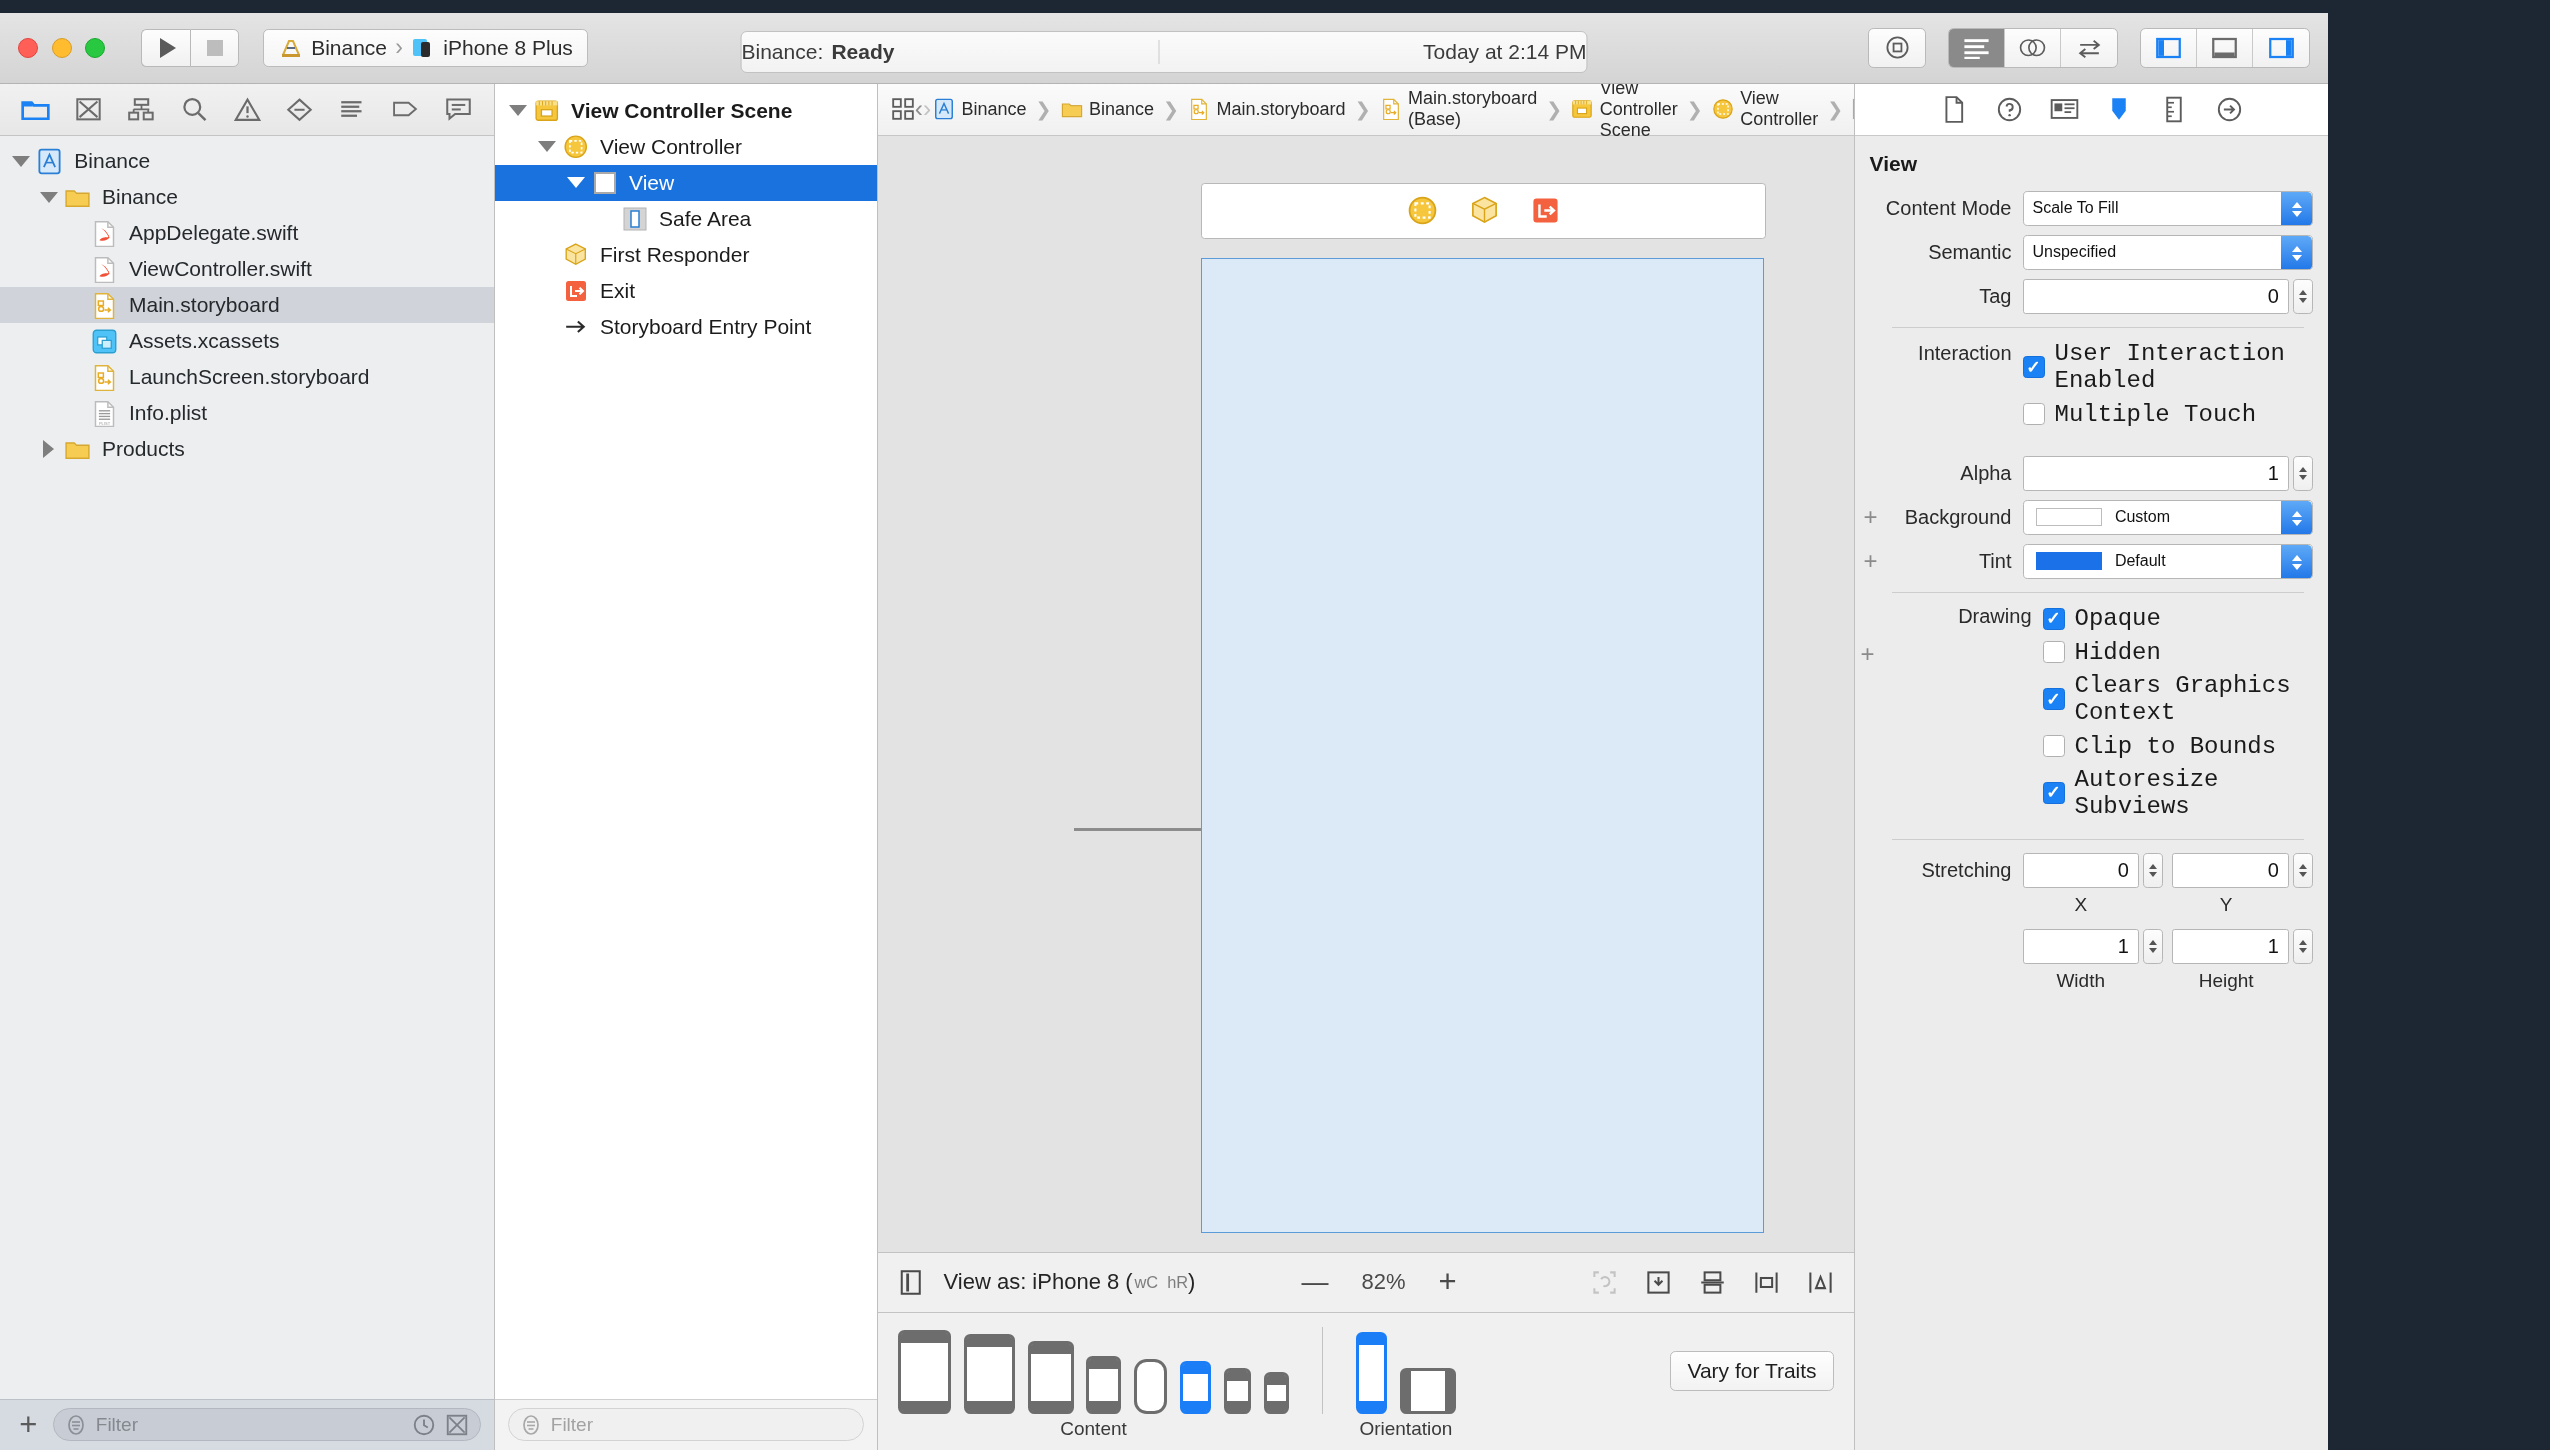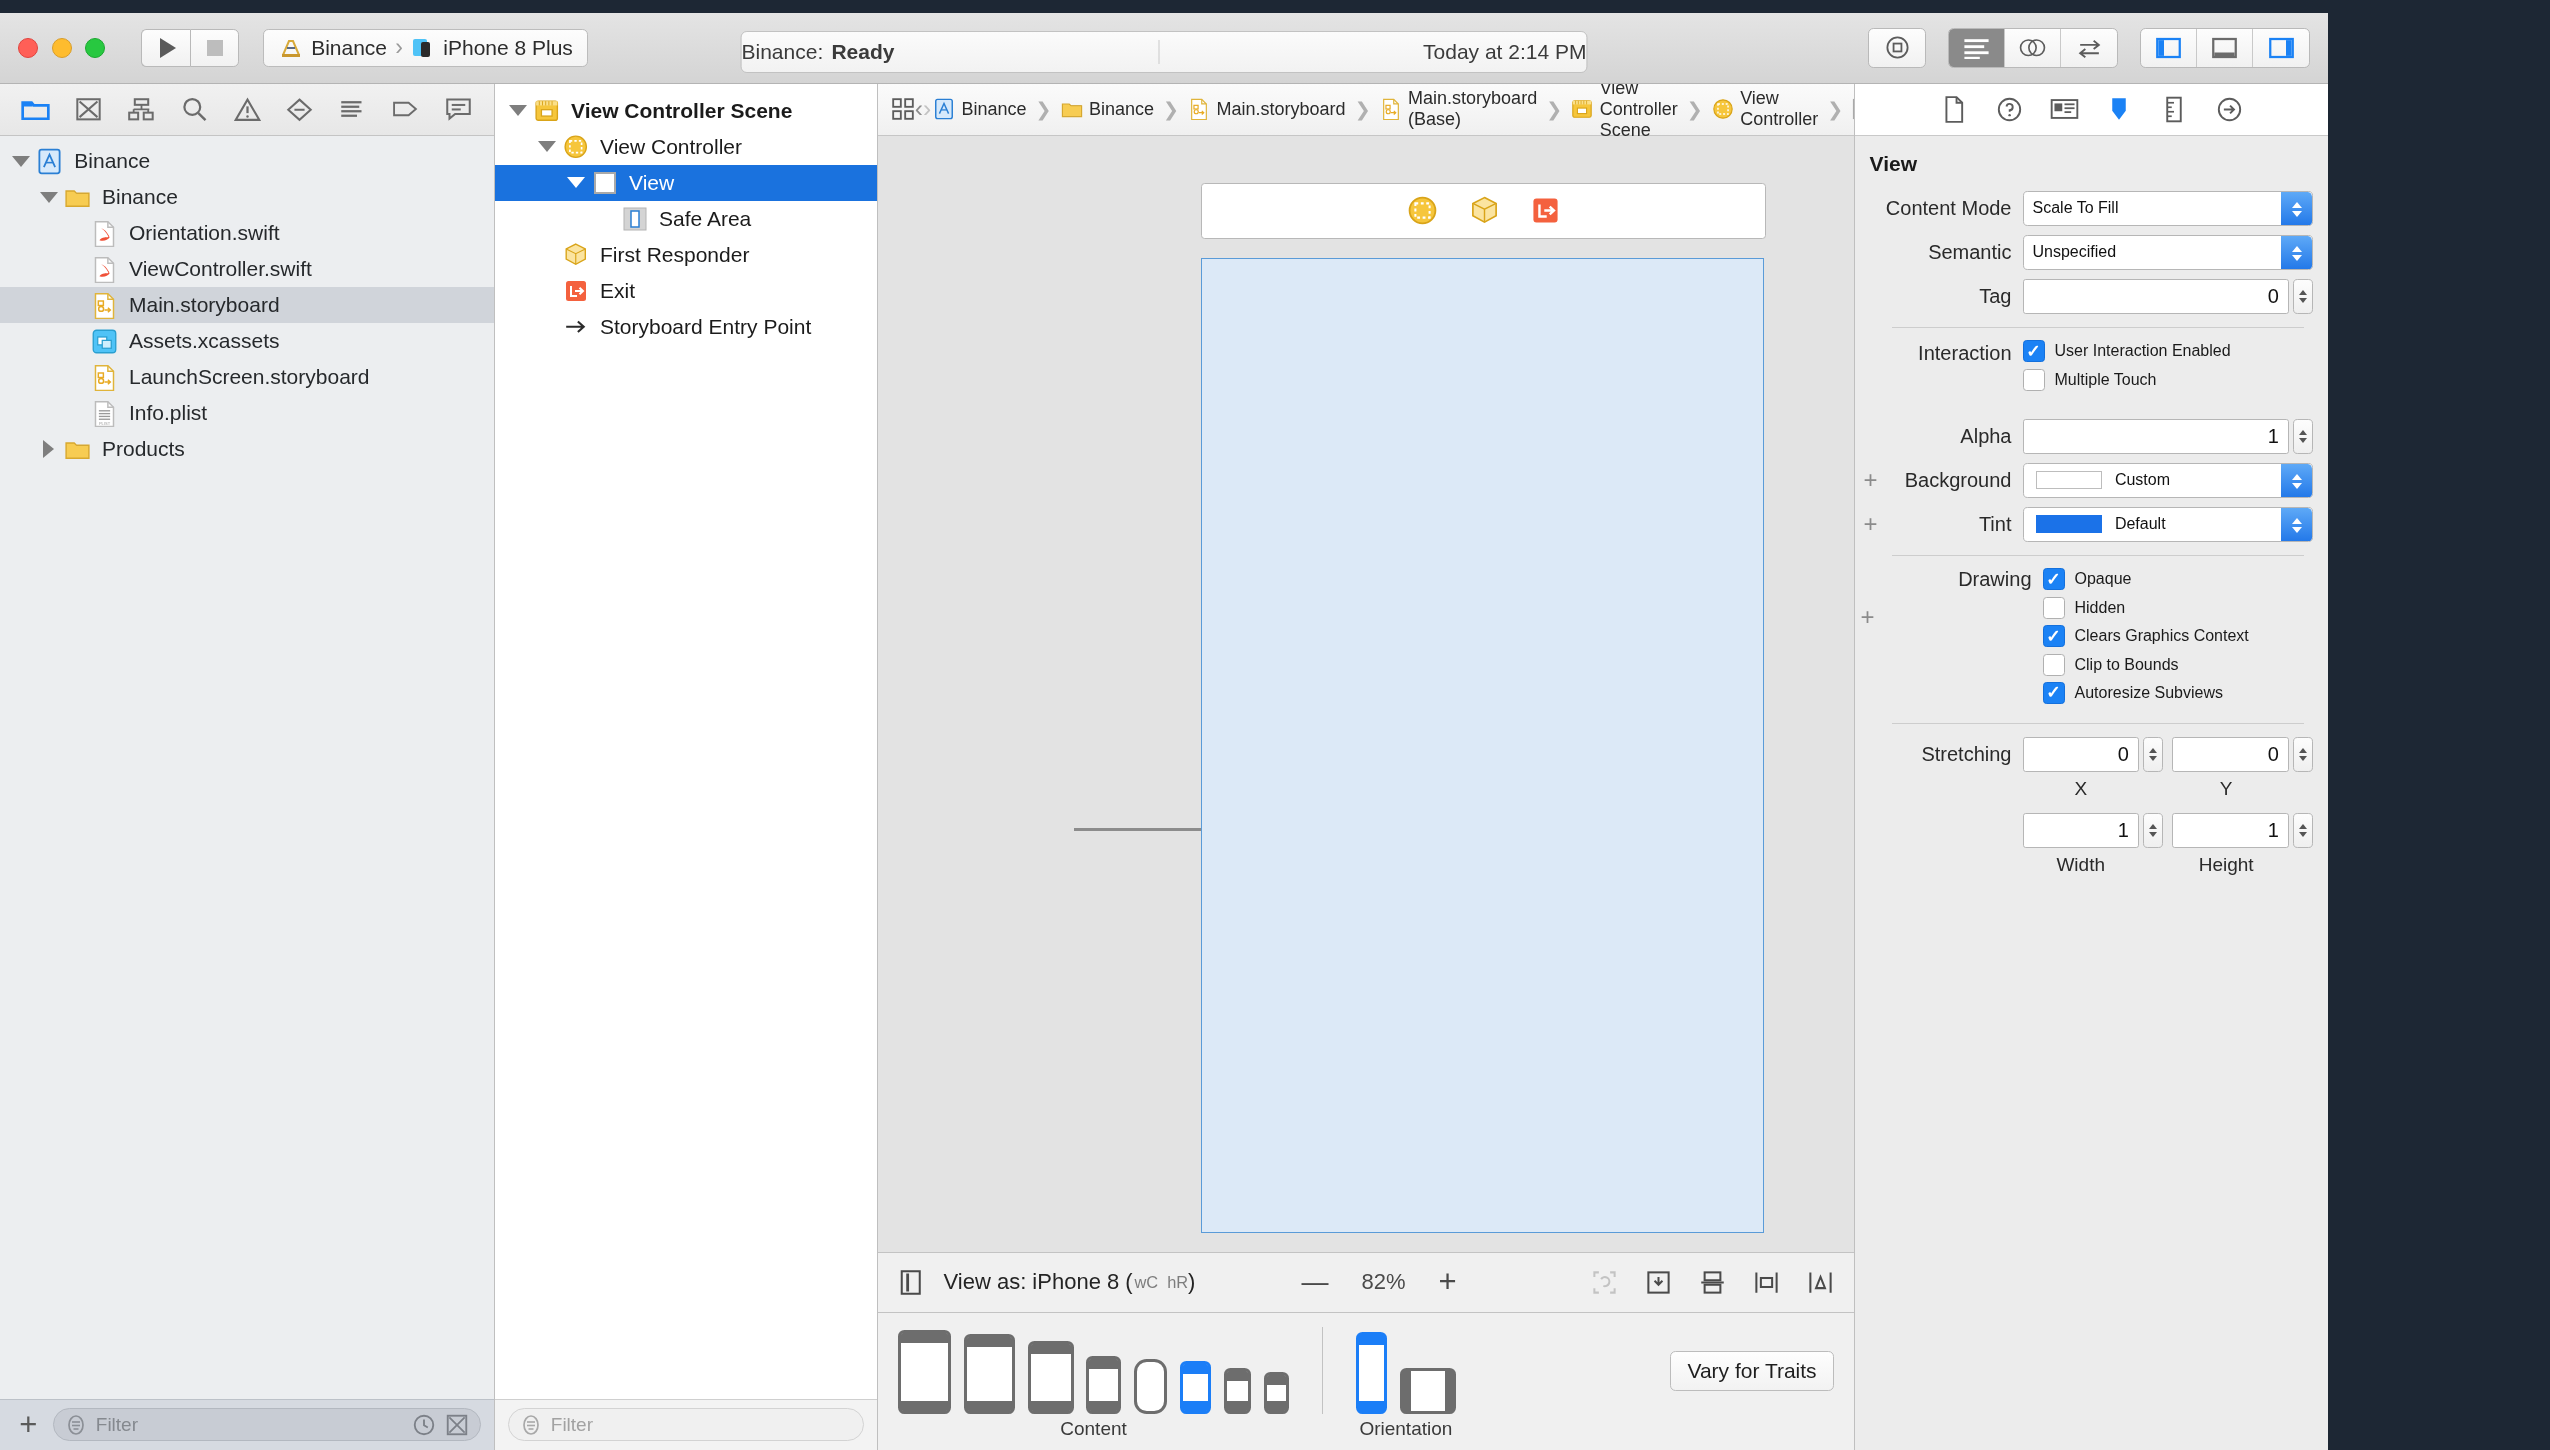--- a/index.html
+++ b/index.html
@@ -169,21 +169,21 @@
   .stepper2 { width: 20px; height: 35px; margin-left: 4.6px; background:linear-gradient(to bottom,#fdfdfd,#efefef);
               border:0.9px solid #b6b6b6; border-radius: 4.6px; display:flex;flex-direction:column;
               align-items:center;justify-content:center; gap: 3.6px; flex:0 0 20px;}
   .chv-u2 { width:0;height:0;border-left:4.6px solid transparent;border-right:4.6px solid transparent;border-bottom:5.5px solid #555;}
   .chv-d2 { width:0;height:0;border-left:4.6px solid transparent;border-right:4.6px solid transparent;border-top:5.5px solid #555;}
   .cbrow { display:flex; align-items:center; margin-bottom: 6.4px; }
   .cb { width: 22px; height: 22px; border-radius: 3.6px; border:0.9px solid #b0b0b0; background:#fff;
         flex:0 0 22px; margin-right: 10px; display:flex;align-items:center;justify-content:center;}
   .cb.on { background:#1b82f5; border-color:#1470dc; }
   .cb.on:after { content:'✓'; color:#fff; font-size: 17.3px; line-height:1; font-weight:bold;}
-  .cblabel { font-size: 16px; color:#1a1a1a; }
+  .cblabel { font-size: 24px; color:#1a1a1a;font-family:Liberation Mono, monospace; }
   .hr { height:0.9px; background:#cdcdcd; margin: 12.8px 9px 12.8px 31px; }
   .swatch { width: 66px; height: 18px; border:0.9px solid #bdbdbd; margin-right: 12.8px; margin-left: 3.6px;}
   .colbl { width: 109px; text-align:center; font-size: 19px; color:#2a2a2a; margin-top: 2.7px;}
 </style>
 </head>
 <body>
 
 <div class="app">
 
   <div class="toolbar">
@@ -375,21 +375,21 @@
           </div>
           <div class="row" style="padding-left: 62px;">
             <div class="tw"></div>
             <div class="ico">
               <svg width="27" height="27" viewBox="0 0 24 24">
                 <path d="M4 1.5 h11 l5 5 v17 h-16 z" fill="#fff" stroke="#bcbcbc" stroke-width="1.3"></path>
                 <path d="M15 1.5 v5 h5" fill="none" stroke="#bcbcbc" stroke-width="1.3"></path>
                 <path d="M7.5 18 c4 1.5 7.5 -0.5 9 -2.5 c-1 -4 -5 -6.5 -7 -7.5 c2.5 1 5 3.5 6 5.5 c-1 -3 -4 -5.5 -6.5 -6.5 c3 2 6 6 6.5 8 c-2 0.5 -5.5 -0.5 -8 3z" fill="#f05138"></path>
               </svg>
             </div>
-            <span>Orientation.swift</span>
+            <span>AppDelegate.swift</span>
           </div>
           <div class="row" style="padding-left: 62px;">
             <div class="tw"></div>
             <div class="ico">
               <svg width="27" height="27" viewBox="0 0 24 24">
                 <path d="M4 1.5 h11 l5 5 v17 h-16 z" fill="#fff" stroke="#bcbcbc" stroke-width="1.3"></path>
                 <path d="M15 1.5 v5 h5" fill="none" stroke="#bcbcbc" stroke-width="1.3"></path>
                 <path d="M7.5 18 c4 1.5 7.5 -0.5 9 -2.5 c-1 -4 -5 -6.5 -7 -7.5 c2.5 1 5 3.5 6 5.5 c-1 -3 -4 -5.5 -6.5 -6.5 c3 2 6 6 6.5 8 c-2 0.5 -5.5 -0.5 -8 3z" fill="#f05138"></path>
               </svg>
             </div>

